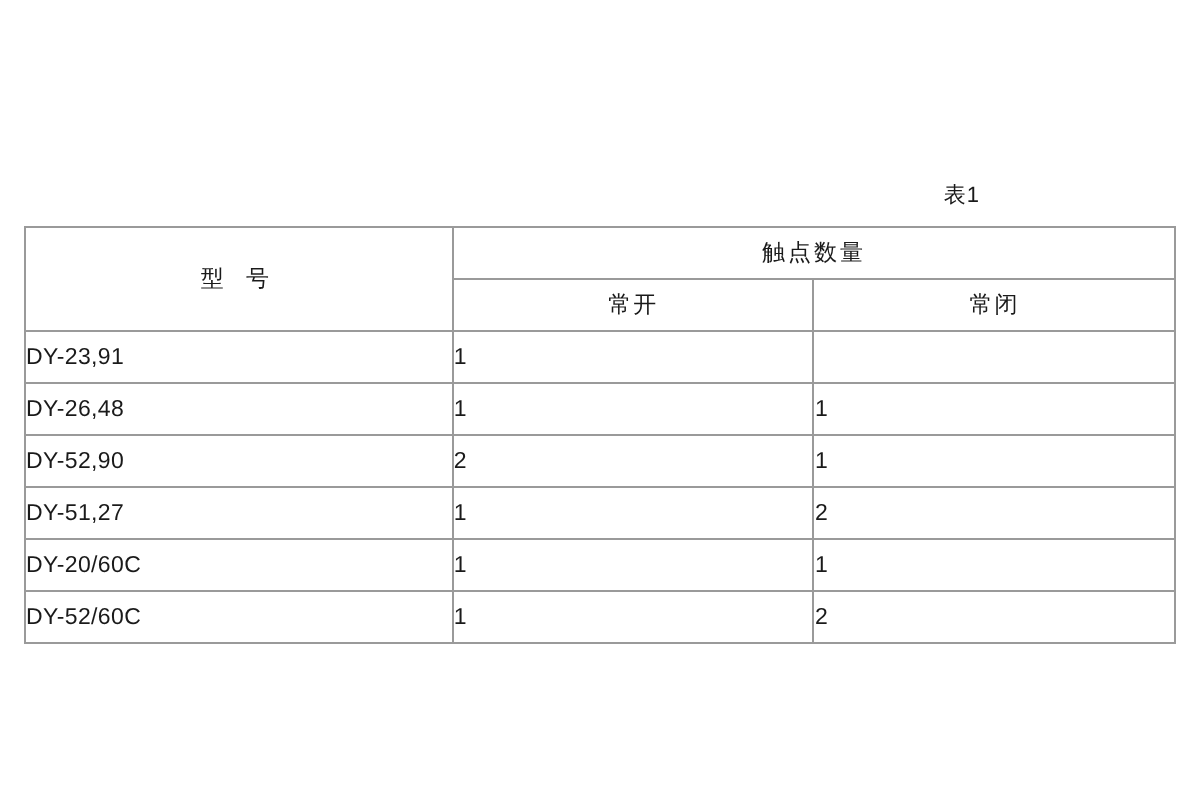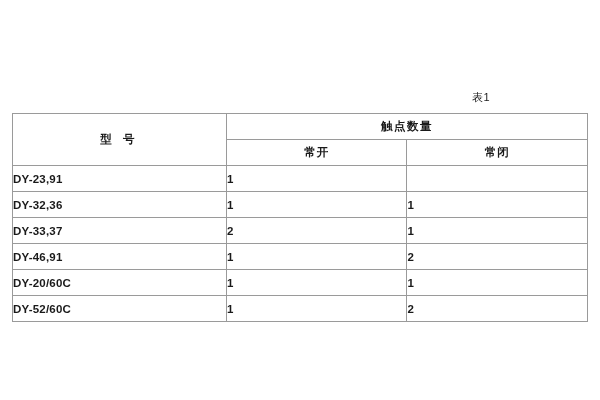--- a/index.html
+++ b/index.html
@@ -35,21 +35,21 @@
     width: 576px;
   }
   table.spec {
     width: 100%;
     border-collapse: collapse;
     table-layout: fixed;
   }
   table.spec td, table.spec th {
     border: 1px solid #9a9a9a;
     vertical-align: middle;
-    font-weight: bold;
+    font-weight: normal;
     font-size: 11.5px;
     color: #1a1a1a;
     padding: 0;
     height: 25px;
   }
   .col-model { width: 37.2%; }
   .col-no { width: 31.4%; }
   .col-nc { width: 31.4%; }
 
   .hdr-model {
@@ -99,31 +99,31 @@
           <th class="hdr-sub">常闭</th>
         </tr>
       </thead>
       <tbody>
         <tr>
           <td class="cell-model">DY-23,91</td>
           <td class="cell-num">1</td>
           <td class="cell-num"></td>
         </tr>
         <tr>
-          <td class="cell-model">DY-32,36</td>
+          <td class="cell-model">DY-26,48</td>
           <td class="cell-num">1</td>
           <td class="cell-num">1</td>
         </tr>
         <tr>
-          <td class="cell-model">DY-33,37</td>
+          <td class="cell-model">DY-52,90</td>
           <td class="cell-num">2</td>
           <td class="cell-num">1</td>
         </tr>
         <tr>
-          <td class="cell-model">DY-46,91</td>
+          <td class="cell-model">DY-51,27</td>
           <td class="cell-num">1</td>
           <td class="cell-num">2</td>
         </tr>
         <tr>
           <td class="cell-model">DY-20/60C</td>
           <td class="cell-num">1</td>
           <td class="cell-num">1</td>
         </tr>
         <tr>
           <td class="cell-model">DY-52/60C</td>

